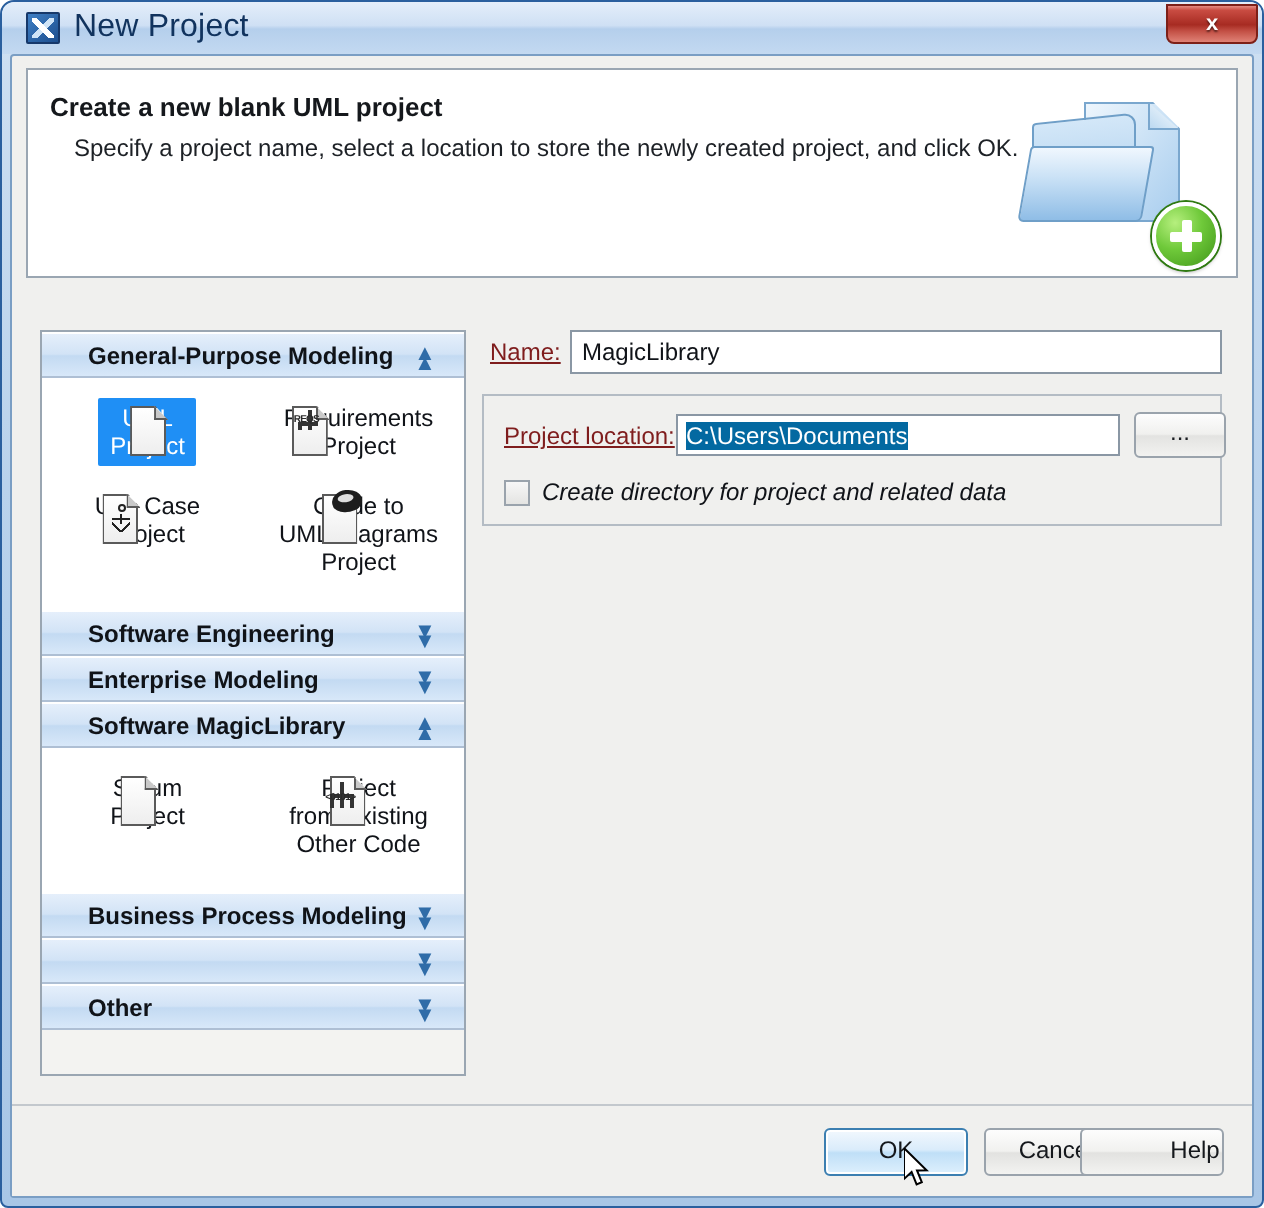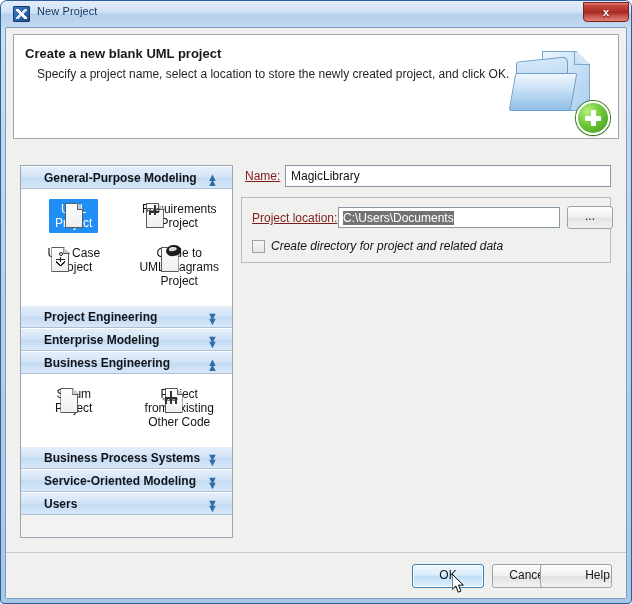--- a/index.html
+++ b/index.html
@@ -57,21 +57,21 @@
     position: absolute;
     left: 2px; top: 2px;
     width: 11px; height: 10px;
     background:
       linear-gradient(45deg, transparent 40%, #ffffff 40%, #ffffff 58%, transparent 58%),
       linear-gradient(-45deg, transparent 40%, #cfe4f7 40%, #cfe4f7 58%, transparent 58%);
   }
   #title-text {
     position: absolute;
     left: 36px; top: 4px;
-    font-size: 11px;
+    font-size: 16px;
     color: #11335e;
     letter-spacing: 0.1px;
   }
   #close-btn {
     position: absolute;
     right: 4px; top: 1px;
     width: 46px; height: 20px;
     background: linear-gradient(to bottom, #e58b82 0%, #c94c42 12%, #a72b22 52%, #c35045 70%, #e08276 100%);
     border: 1px solid #7d2018;
     border-radius: 0 0 4px 4px;
@@ -392,21 +392,21 @@
     height: 21px;
     box-sizing: border-box;
     background: #ffffff;
     border: 1px solid #8a97a4;
     font-size: 12px;
     padding: 3px 4px 0 4px;
     overflow: hidden;
     white-space: nowrap;
   }
   #loc-input .sel {
-    background: #737373;
+    background: #0369a1;
     color: #ffffff;
   }
   #browse-btn {
     position: absolute;
     left: 325px; top: 8px;
     width: 46px; height: 23px;
     box-sizing: border-box;
     background: linear-gradient(to bottom, #fdfdfd 0%, #f0f0ee 48%, #e3e3e1 52%, #f2f2f0 100%);
     border: 1px solid #9aa3ac;
     border-radius: 3px;
@@ -550,31 +550,31 @@
                 <span class="blob"></span>
               </span>
               <span class="tile-label">Guide to</span><br>
               <span class="tile-label">UML Diagrams</span><br>
               <span class="tile-label">Project</span>
             </span>
           </div>
         </div>
 
         <div class="cat-header">
-          <span class="cat-label">Project Engineering</span>
+          <span class="cat-label">Software Engineering</span>
           <span class="chev">▼<span style="display:block;margin-top:-8px">▼</span></span>
         </div>
 
         <div class="cat-header">
           <span class="cat-label">Enterprise Modeling</span>
           <span class="chev">▼<span style="display:block;margin-top:-8px">▼</span></span>
         </div>
 
         <div class="cat-header">
-          <span class="cat-label">Business Engineering</span>
+          <span class="cat-label">Software MagicLibrary</span>
           <span class="chev">▲<span style="display:block;margin-top:-8px">▲</span></span>
         </div>
         <div class="cat-content">
           <div class="tile">
             <span class="tile-inner">
               <span class="tile-icon">
                 <span class="doc-shape"></span><span class="doc-fold"></span>
               </span>
               <span class="tile-label">Scrum</span><br>
               <span class="tile-label">Project</span>
@@ -588,31 +588,30 @@
                 <span class="code-txt">&lt;0101&gt;</span>
               </span>
               <span class="tile-label">Project</span><br>
               <span class="tile-label">from Existing</span><br>
               <span class="tile-label">Other Code</span>
             </span>
           </div>
         </div>
 
         <div class="cat-header">
-          <span class="cat-label">Business Process Systems</span>
+          <span class="cat-label">Business Process Modeling</span>
           <span class="chev">▼<span style="display:block;margin-top:-8px">▼</span></span>
         </div>
 
         <div class="cat-header">
-          <span class="cat-label">Service-Oriented Modeling</span>
           <span class="chev">▼<span style="display:block;margin-top:-8px">▼</span></span>
         </div>
 
         <div class="cat-header">
-          <span class="cat-label">Users</span>
+          <span class="cat-label">Other</span>
           <span class="chev">▼<span style="display:block;margin-top:-8px">▼</span></span>
         </div>
       </div>
 
       <div id="right-panel">
 
         <div id="name-row">
           <span class="field-label" id="name-label">Name:</span>
           <input id="name-input" type="text" value="MagicLibrary" style="">
         </div>

